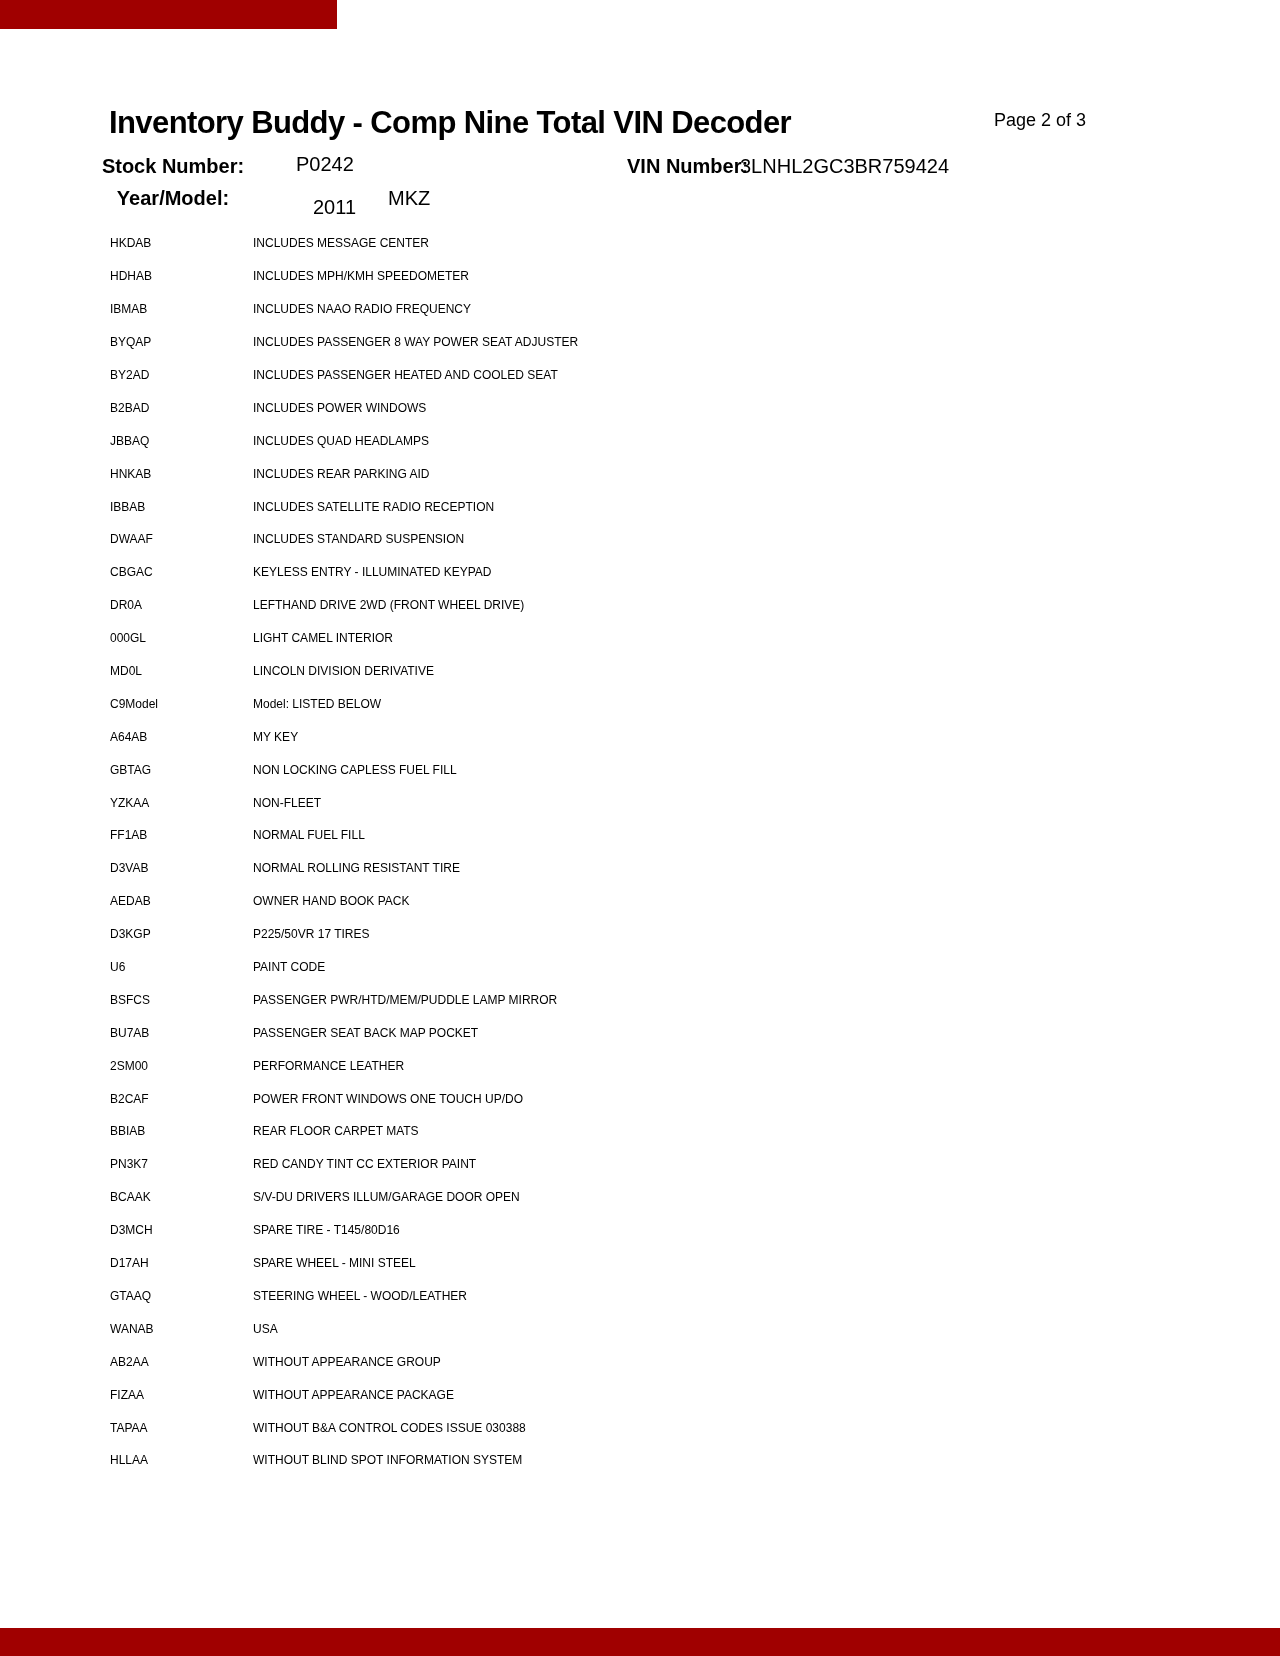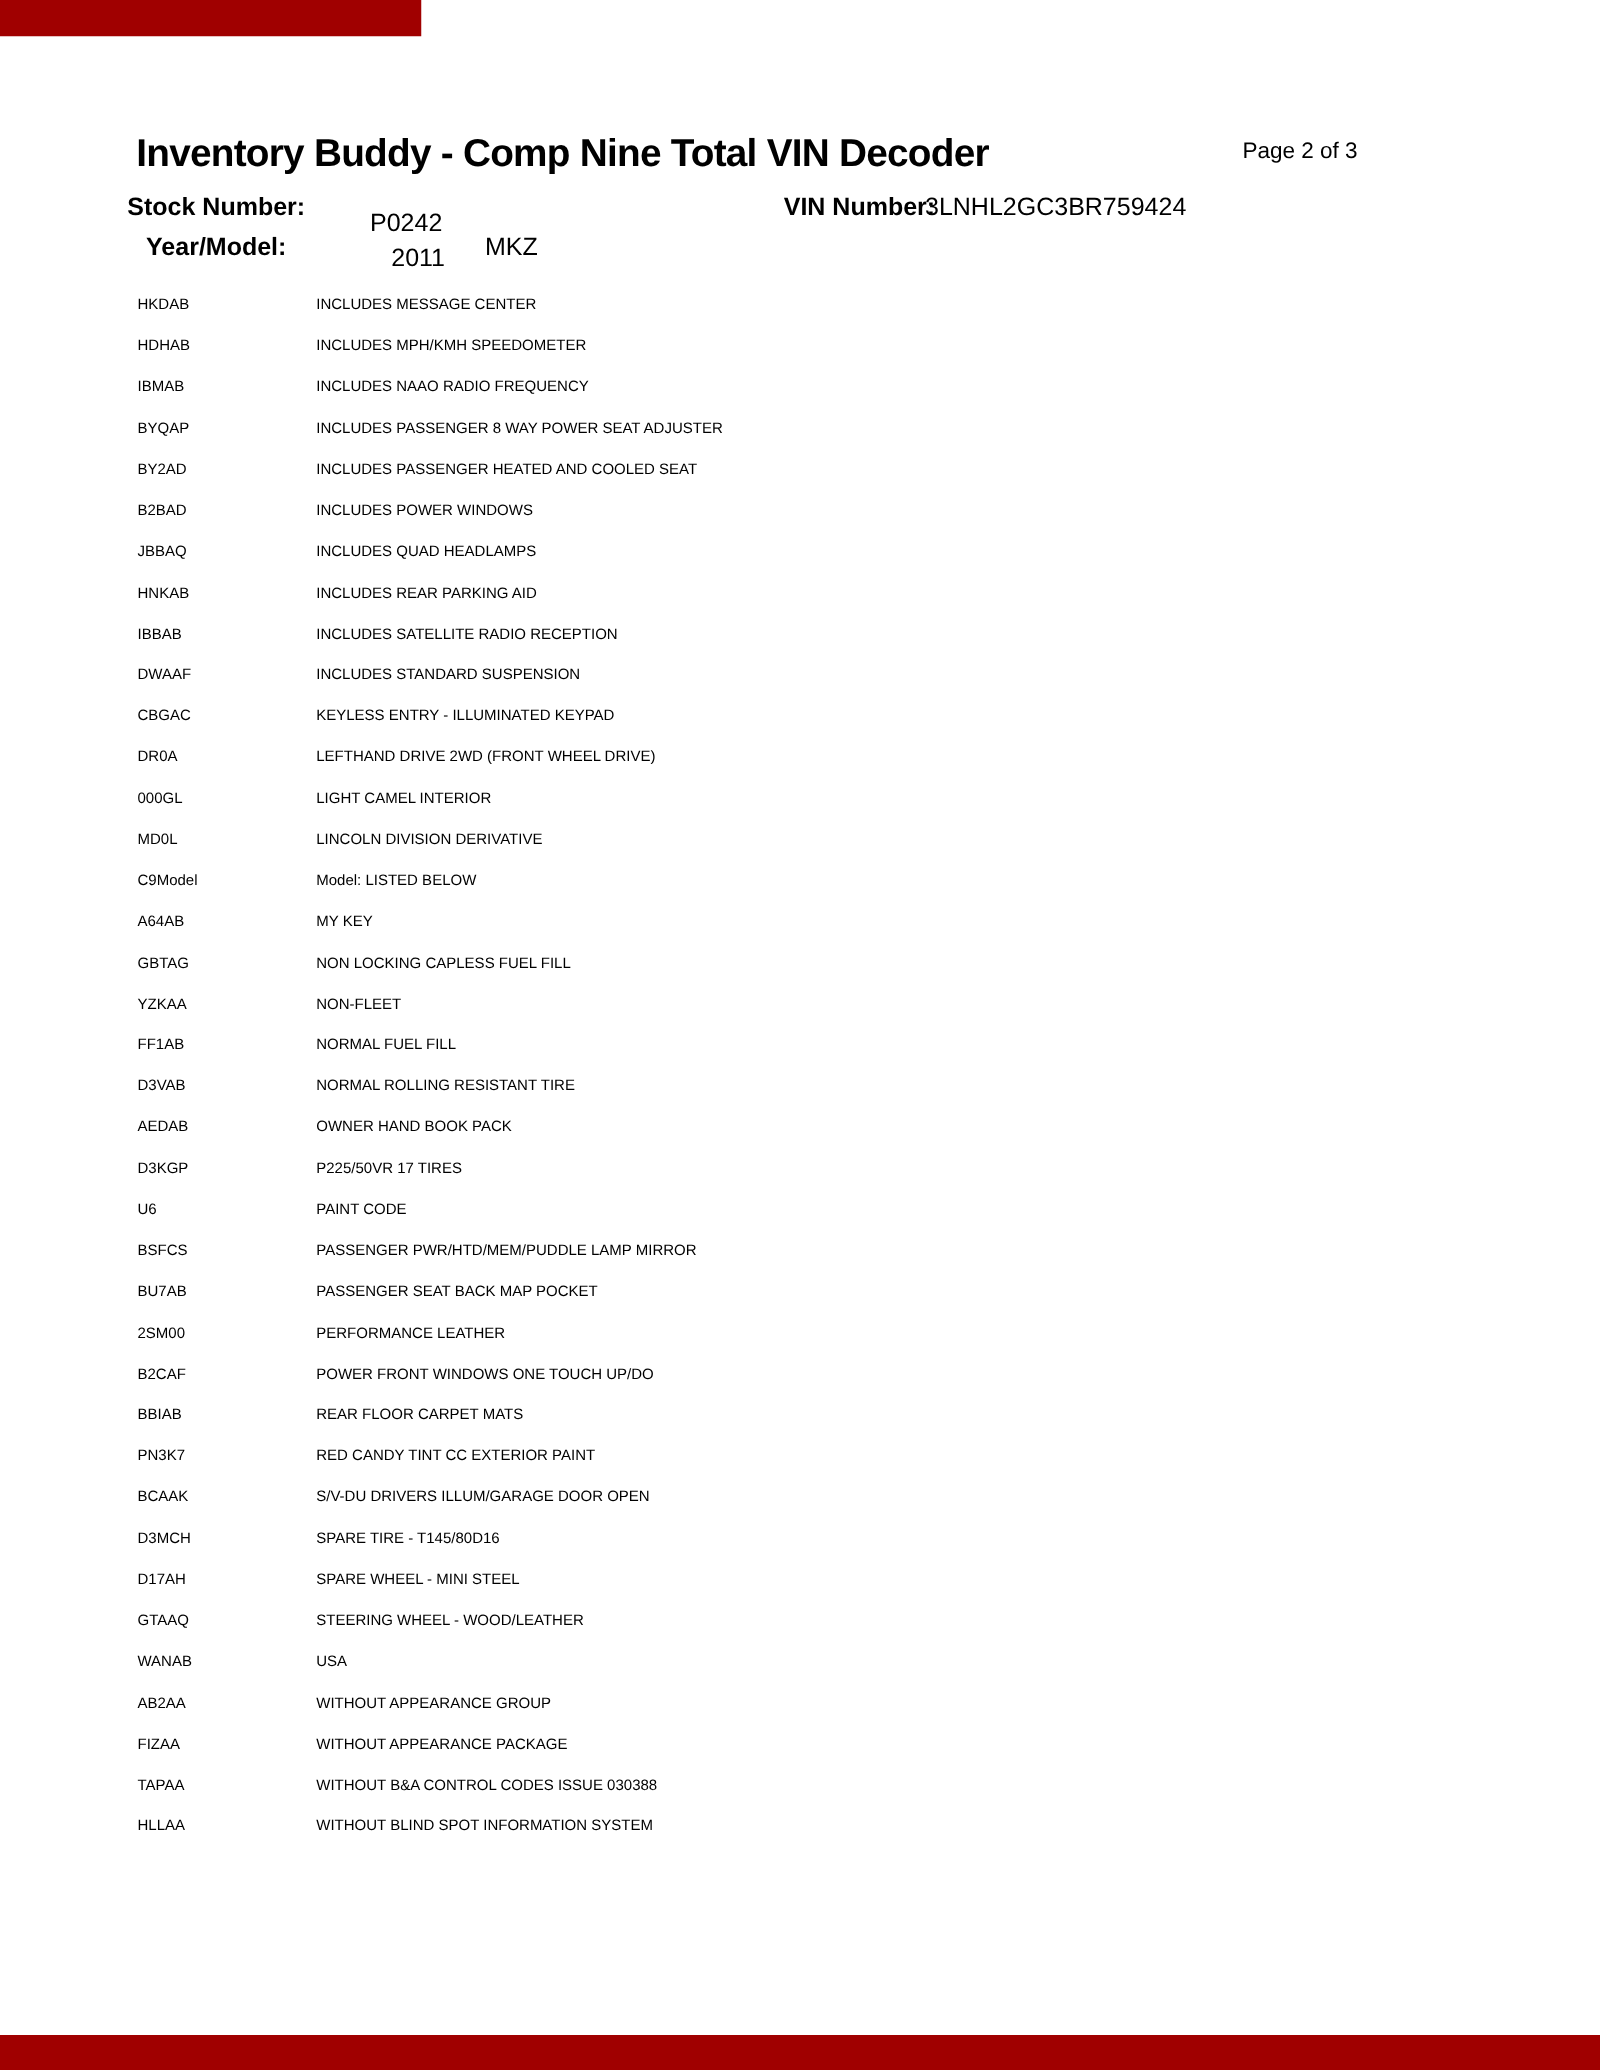--- a/index.html
+++ b/index.html
@@ -23,21 +23,21 @@
     font-size:18px; white-space:nowrap;
   }
 
   .meta-label {
     position:absolute; font-size:20px; font-weight:bold; white-space:nowrap;
   }
   .meta-label.right { text-align:center; }
   .meta-value { position:absolute; font-size:20px; white-space:nowrap; }
 
   .stock-label { left:60px; top:155px; width:226px; }
-  .stock-value { left:296px; top:168px; }
+  .stock-value { left:296px; top:153px; }
   .vin-label   { left:627px; top:155px; }
   .vin-value   { left:740px; top:155px; }
   .ym-label    { left:60px; top:187px; width:226px; }
   .year-value  { left:296px; top:196px;margin-left:17px; }
   .model-value { left:388px; top:187px; }
 
   .options { position:absolute; left:110px; top:227px; }
   .option-row {
     height:32.9px; display:flex; align-items:center;
     font-size:12px; white-space:nowrap;

